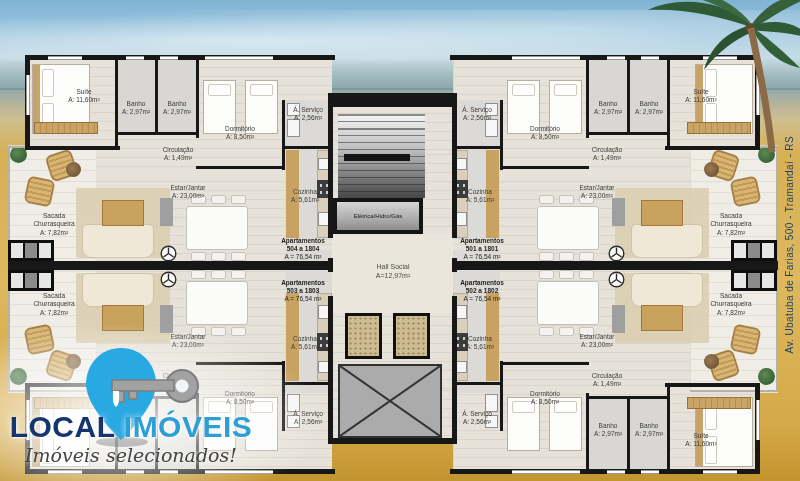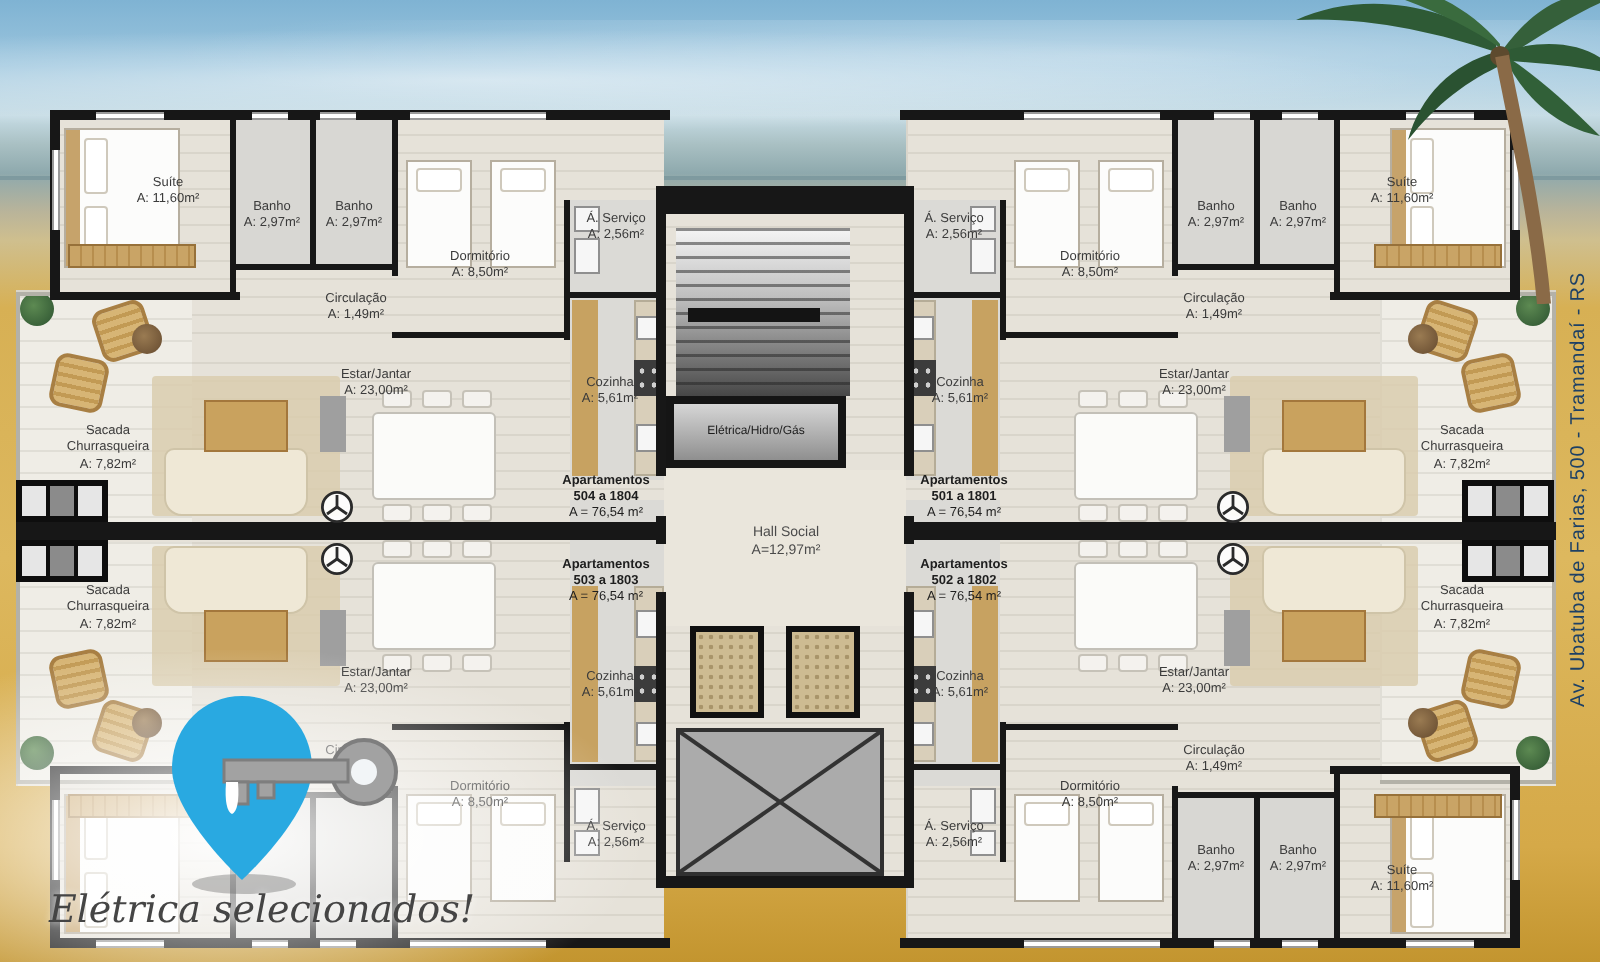--- a/index.html
+++ b/index.html
@@ -419,21 +419,22 @@
       <path d="M37 2 C 17 2 2 18 2 38 C 2 62 37 94 37 94 C 37 94 72 62 72 38 C 72 18 57 2 37 2 Z" fill="#29a9e1"></path>
       <g>
         <circle cx="98" cy="40" r="16" fill="#a2a2a2" stroke="#7e7e7e" stroke-width="2"></circle>
         <circle cx="98" cy="40" r="6.5" fill="#f2f5f7"></circle>
         <rect x="28" y="34" width="62" height="11" fill="#a2a2a2" stroke="#7e7e7e" stroke-width="1.5"></rect>
         <rect x="32" y="45" width="8" height="11" fill="#a2a2a2" stroke="#7e7e7e" stroke-width="1.5"></rect>
         <rect x="45" y="45" width="8" height="8" fill="#a2a2a2" stroke="#7e7e7e" stroke-width="1.5"></rect>
         <path d="M29 45 q -1 14 3 16 q 4 -2 3 -16 Z" fill="#ffffff"></path>
       </g>
     </svg>
-    <div class="logo-tagline">Elétrica selecionados!</div>
+    <div class="logo-title"><span id="lg1" style="color: rgb(20, 53, 110);">LOCAL</span> <span id="lg2" style="color: rgb(45, 159, 214);">IMÓVEIS</span></div>
+    <div class="logo-tagline">Imóveis selecionados!</div>
   </div>
 <div class="rlabel" style="left: 84px; top: 88px;">
       <div>Suíte</div>
       <div>A: 11,60m²</div>
     </div>
     <div class="rlabel" style="left: 136px; top: 100px;">
       <div>Banho</div>
       <div>A: 2,97m²</div>
     </div>
     <div class="rlabel" style="left: 177px; top: 100px;">

